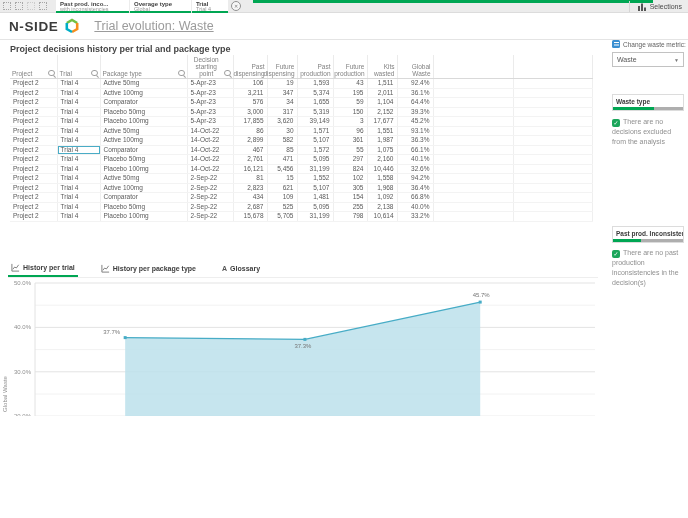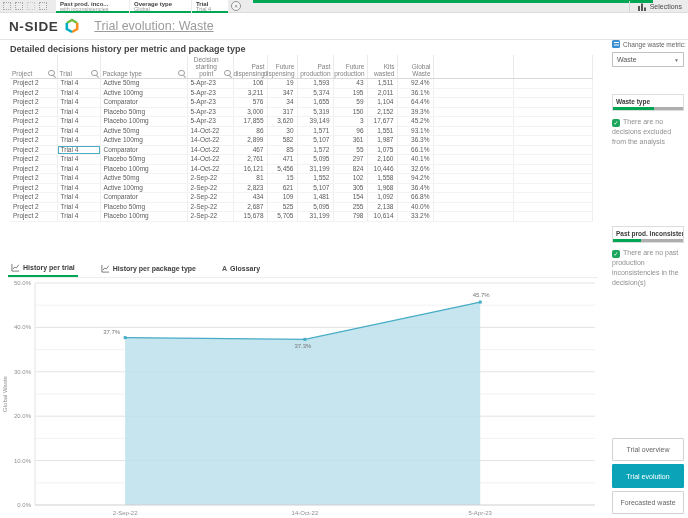--- a/index.html
+++ b/index.html
@@ -1,18 +1,18 @@
 <!DOCTYPE html>
 <html><head>
 <meta charset="utf-8">
 <style>
   :root{ --green:#00A653; --teal:#0BA3B8; }
   html,body{margin:0;padding:0;background:#fff;}
   body{font-family:"Liberation Sans","DejaVu Sans",sans-serif;}
-  #app{position:relative;width:688px;height:518px;background:#fff;overflow:hidden;}
+  #app{position:relative;width:688px;height:416px;background:#fff;overflow:hidden;}
 
   
   .topbar{position:absolute;left:0;top:0;width:688px;height:13px;background:#ececec;border-bottom:1px solid #dcdcdc;box-sizing:border-box;}
   .selbar-icon{position:absolute;top:2px;width:8px;height:8px;border:1px dotted #a6a6a6;border-radius:1px;box-sizing:border-box;}
   .selbar-icon.dim{opacity:.45;}
   .chip{position:absolute;top:0;height:13px;background:#fff;border-bottom:2px solid var(--green);box-sizing:border-box;padding:1px 2px 0 4px;overflow:hidden;}
   .chip .t{font-size:6px;font-weight:bold;color:#3f3f3f;line-height:6px;white-space:nowrap;overflow:hidden;text-overflow:ellipsis;}
   .chip .v{font-size:5.5px;color:#979797;line-height:5px;white-space:nowrap;overflow:hidden;}
   .chip-clear{position:absolute;left:231px;top:1px;width:10px;height:10px;border:1px solid #929292;border-radius:50%;box-sizing:border-box;font-size:5px;line-height:8px;text-align:center;color:#7d7d7d;background:#f7f7f7;}
   .green-strip{position:absolute;left:253px;top:0;width:400px;height:2.5px;background:var(--green);}
@@ -102,21 +102,21 @@
   <div class="appheader">
     <span class="brand">N-SIDE</span>
     <svg class="logo-mark" width="16" height="16" viewBox="0 0 20 20">
       <path d="M3.5 6.25 L10 2.5 L16.5 6.25" fill="none" stroke="#72BF44" stroke-width="3.2"></path>
       <path d="M16.5 6.25 L16.5 13.75 L10 17.5" fill="none" stroke="#F78E1E" stroke-width="3.2"></path>
       <path d="M10 17.5 L3.5 13.75 L3.5 6.25" fill="none" stroke="#00AEC7" stroke-width="3.2"></path>
     </svg>
     <span class="page-title">Trial evolution: Waste</span>
   </div>
 
-  <div class="table-title">Detailed decisions history per metric and package type</div>
+  <div class="table-title">Project decisions history per trial and package type</div>
   <div class="tblwrap">
     <table>
         <colgroup>
           <col style="width: 47px;">
           <col style="width: 43px;">
           <col style="width: 87px;">
           <col style="width: 46px;">
           <col style="width: 34px;">
           <col style="width: 30px;">
           <col style="width: 36px;">

